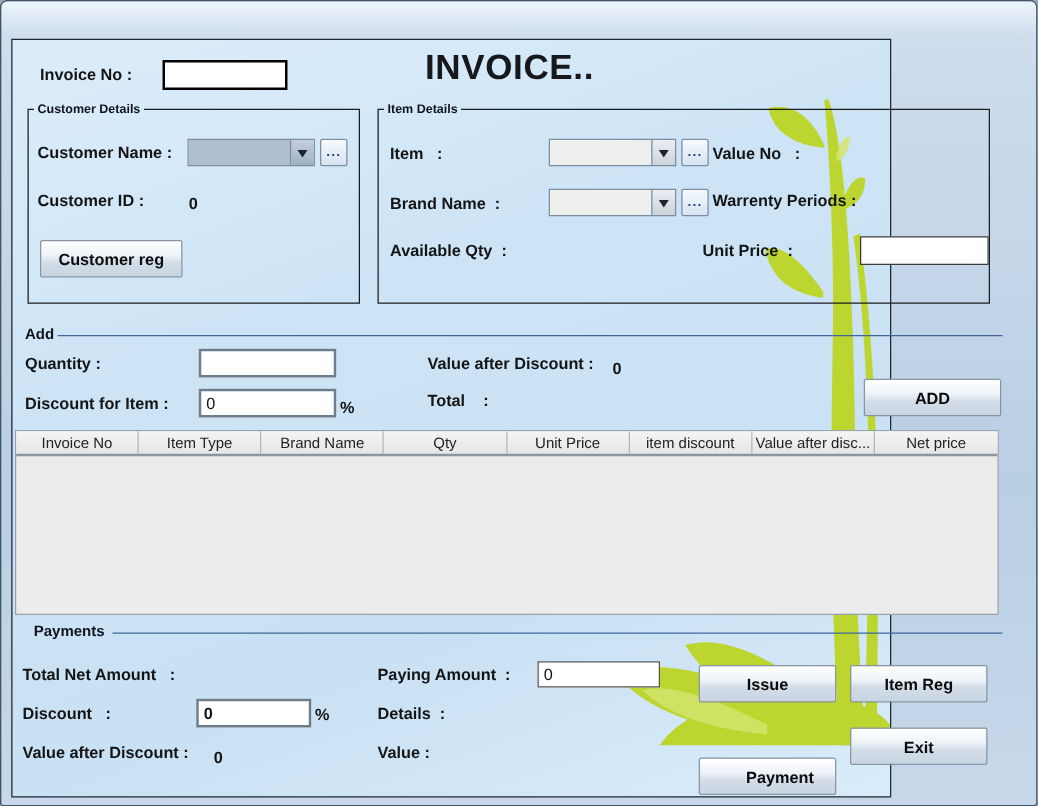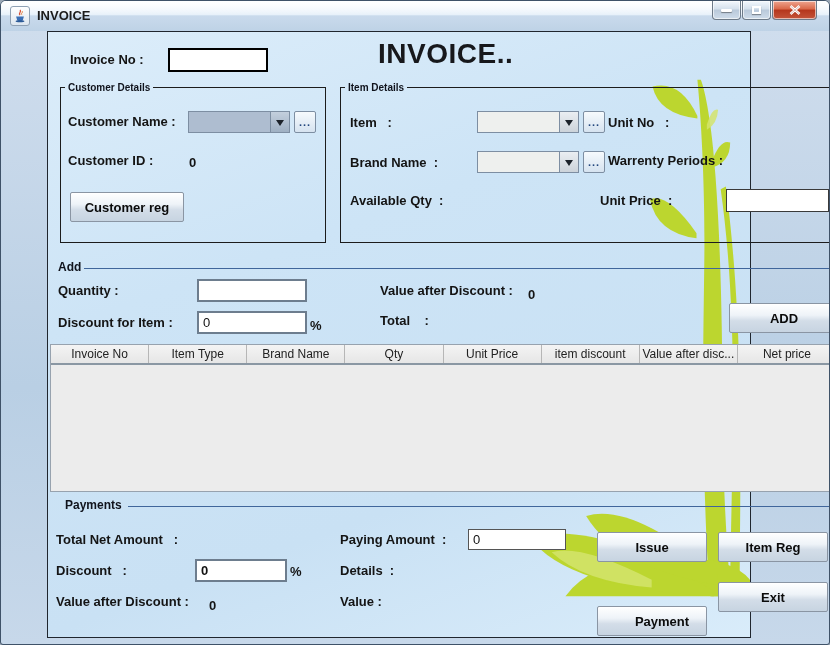--- a/index.html
+++ b/index.html
@@ -24,21 +24,21 @@
     display:flex;align-items:center;justify-content:center;cursor:default;
     background:linear-gradient(180deg,#f3f8fd 0%,#d4e0ec 45%,#b9c9da 50%,#cfdcea 100%);
     box-shadow:inset 0 0 0 1px rgba(255,255,255,.6);}
   .win-btn.min,.win-btn.max{width:29px;}
   .win-btn.close{width:45px;background:linear-gradient(180deg,#eea590 0%,#d96748 45%,#b5361c 50%,#c4543a 100%);}
   .glyph-min{width:11px;height:3px;background:#fff;border-radius:1px;box-shadow:0 1px 1px rgba(0,0,0,.4);}
   .glyph-max{width:9px;height:8px;border:2px solid #fff;box-shadow:0 1px 1px rgba(0,0,0,.35);}
   
   .content{position:absolute;left:8px;top:30px;width:704px;height:607px;
     border:1px solid #20262e;
-    background:linear-gradient(160deg,#dcedfa 0%,#cde4f6 35%,#c9e1f4 70%,#d9ecfa 100%);margin-left:38px;}
+    background:linear-gradient(160deg,#dcedfa 0%,#cde4f6 35%,#c9e1f4 70%,#d9ecfa 100%);}
   .deco{position:absolute;left:0;top:0;width:100%;height:100%;pointer-events:none;}
   .lbl{position:absolute;font-size:13px;font-weight:bold;color:#141414;white-space:pre;}
   .val{position:absolute;font-size:13px;font-weight:bold;color:#141414;}
   .tf{position:absolute;background:#fff;border:1px solid #5f6f80;font-size:13px;color:#111;
     padding:1px 4px;font-family:"Liberation Sans",sans-serif;}
   .btn{position:absolute;display:flex;align-items:center;justify-content:center;
     font-size:13px;font-weight:bold;color:#0b0b0b;cursor:default;
     background:linear-gradient(180deg,#ffffff 0%,#eef3f8 40%,#d3dde8 60%,#c7d4e1 100%);
     border:1px solid #8a95a3;border-radius:2px;box-shadow:inset 0 1px 0 #fff;
     font-family:"Liberation Sans",sans-serif;}
@@ -69,46 +69,20 @@
   .th:last-child{border-right:none;}
   .tbody{height:126px;}
   .pct{position:absolute;font-size:13px;font-weight:bold;color:#141414;}
   .big-title{position:absolute;font-size:28px;font-weight:bold;color:#17181c;letter-spacing:.5px;}
 </style>
 </head>
 <body>
 
 <div class="window">
 
-  <div class="titlebar">
-    <div class="gloss"></div>
-    <div class="app-icon">
-      <svg width="14" height="14" viewBox="0 0 16 16">
-        <path d="M8 1 C10.5 3 5.5 4.5 8 7" stroke="#d6492f" stroke-width="1.4" fill="none"></path>
-        <path d="M10.5 2.5 C12 4 8.5 4.8 10 6.5" stroke="#e07a32" stroke-width="1.1" fill="none"></path>
-        <path d="M3.5 8.5 h9 l-1.2 4.2 a3.3 1.4 0 0 1 -6.6 0 Z" fill="#3b6fb5"></path>
-        <ellipse cx="8" cy="14" rx="5" ry="1.1" fill="#2c5a96"></ellipse>
-      </svg>
-    </div>
-    <div class="title-text">INVOICE</div>
-    <div class="win-controls">
-      <div class="win-btn min">
-        <span class="glyph-min"></span>
-      </div>
-      <div class="win-btn max">
-        <span class="glyph-max"></span>
-      </div>
-      <div class="win-btn close">
-        <svg width="12" height="10" viewBox="0 0 12 10">
-          <path d="M1.5 1 L10.5 9 M10.5 1 L1.5 9" stroke="#ffffff" stroke-width="2.6"></path>
-          <path d="M1.5 1 L10.5 9 M10.5 1 L1.5 9" stroke="#7e1f0d" stroke-width="0.6" opacity="0.5"></path>
-        </svg>
-      </div>
-    </div>
-  </div>
 
   <div class="content">
 
     <svg class="deco" viewBox="0 0 814 607">
       <g fill="#bcd62f">
         <path d="M753 8 C758 60 762 140 761 220 C760 300 758 400 762 500 C764 560 766 590 768 607 L792 607 C786 540 782 460 782 380 C782 300 780 200 774 120 C770 60 762 20 757 8 Z"></path>
         <path d="M780 135 C790 205 796 300 794 420 C793 500 791 560 791 607 L802 607 C802 540 804 440 802 360 C800 260 793 185 786 132 Z"></path>
         <path d="M753 50 Q733 8 701 16 Q708 48 753 53 Z"></path>
         <path d="M770 102 Q780 76 791 81 Q791 104 770 110 Z"></path>
         <path d="M752 186 Q718 138 698 147 Q706 186 752 192 Z"></path>
@@ -145,21 +119,21 @@
       <legend>Item Details</legend>
     </fieldset>
     <div class="lbl" style="left:302px;top:83px;">Item   :</div>
     <div class="combo light" style="left:429px;top:79px;width:102px;">
       <div class="field"></div>
       <div class="arrow">
           <span class="tri"></span>
         </div>
     </div>
     <div class="dots" style="left:535px;top:79px;">...</div>
-    <div class="lbl" style="left:560px;top:83px;">Unit No   :</div>
+    <div class="lbl" style="left:560px;top:83px;">Value No   :</div>
 
     <div class="lbl" style="left:302px;top:123px;">Brand Name  :</div>
     <div class="combo light" style="left:429px;top:119px;width:102px;">
       <div class="field"></div>
       <div class="arrow">
           <span class="tri"></span>
         </div>
     </div>
     <div class="dots" style="left:535px;top:119px;">...</div>
     <div class="lbl" style="left:560px;top:121px;">Warrenty Periods :</div>

